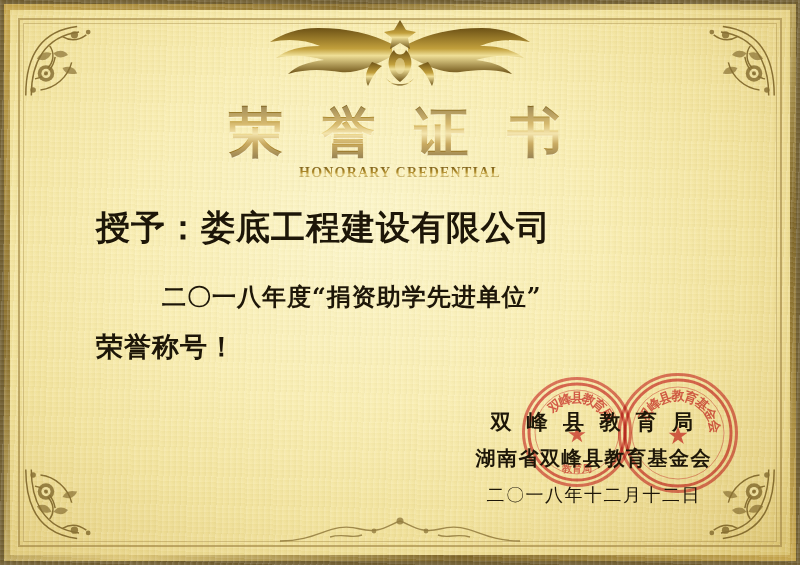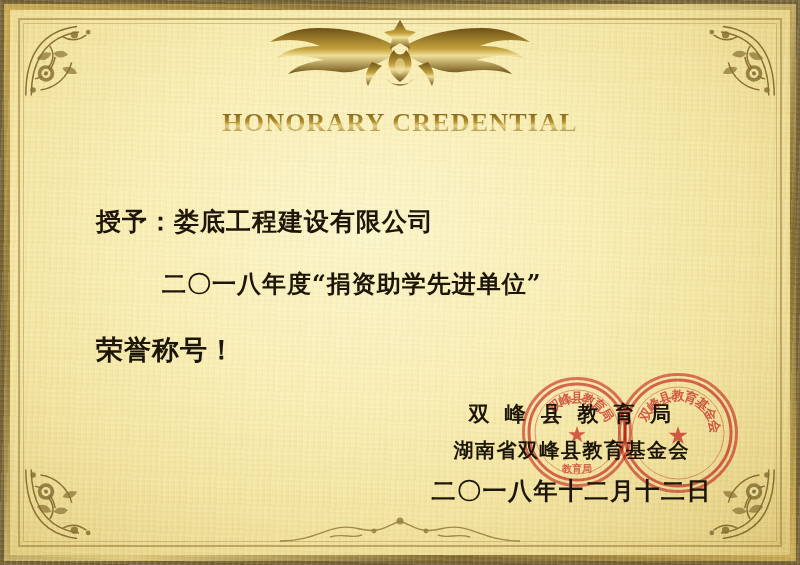--- a/index.html
+++ b/index.html
@@ -127,55 +127,55 @@
     background: linear-gradient(180deg, #7a5f1d 0%, #c9a33f 35%, #f0dc92 52%, #b88f2c 70%, #6d5216 100%);
     -webkit-background-clip: text;
     background-clip: text;
     color: transparent;
     text-shadow: 0 1px 0 rgba(255,255,255,0.25);
     line-height: 1.05;
   }
   .title-en {
     margin-top: 4px;
     font-family: "Liberation Serif", serif;
-    font-size: 26px;
+    font-size: 14px;
     font-weight: bold;
     letter-spacing: 1.2px;
     color: #5b4312;
     background: linear-gradient(180deg, #6b5116 0%, #b08c2b 45%, #e2cd80 60%, #7a5e1b 100%);
     -webkit-background-clip: text;
     background-clip: text;
     color: transparent;
   }
 
   
   .body-block {
     position: absolute;
     top: 205px;
     left: 96px;
     right: 70px;
     color: #20160a;
     font-family: "DejaVu Serif", "Liberation Serif", serif;
   }
   .line-award {
-    font-size: 25px;
+    font-size: 34px;
     letter-spacing: 1px;
     font-weight: bold;
     color: #1d1608;
   }
   .line-honor {
     margin-top: 30px;
     font-size: 24px;
     font-weight: bold;
     letter-spacing: 1px;
     padding-left: 66px;
     color: #1d1608;
   }
   .line-honor2 {
-    margin-top: 32px;
+    margin-top: 16px;
     font-size: 27px;
     font-weight: bold;
     letter-spacing: 1px;
     color: #1d1608;
   }
 
   
   .sign-block {
     position: absolute;
     right: 88px;
@@ -190,23 +190,23 @@
     font-weight: bold;
     margin-bottom: 9px;
   }
   .sign-line2 {
     font-size: 20px;
     letter-spacing: 1.5px;
     font-weight: bold;
     margin-bottom: 11px;
   }
   .sign-date {
-    font-size: 24px;
+    font-size: 18px;
     letter-spacing: 1.5px;
-    font-weight: bold;
+    font-weight: normal;
   }
 
   
   .seal {
     position: absolute;
     border-radius: 50%;
     border: 3px solid rgba(205, 35, 40, 0.72);
     color: rgba(205, 35, 40, 0.8);
     mix-blend-mode: multiply;
     opacity: 0.82;
@@ -368,20 +368,21 @@
         <path d="M134 34 C126 42 126 56 140 66 C154 56 154 42 146 34 C144 40 136 40 134 34 Z"></path>
         <ellipse cx="140" cy="50" rx="5" ry="8" fill="#f2e4a8" opacity="0.55"></ellipse>
         <path d="M126 62 C132 72 148 72 154 62 C148 70 132 70 126 62 Z"></path>
         <path d="M112 46 C106 54 104 62 108 70 C112 62 116 54 122 50 Z"></path>
         <path d="M168 46 C174 54 176 62 172 70 C168 62 164 54 158 50 Z"></path>
       </g>
     </svg>
   </div>
 
   <div class="title-wrap">
+    <div class="title-cn">荣 誉 证 书</div>
     <div class="title-en">HONORARY CREDENTIAL</div>
   </div>
 
   <div class="body-block">
     <div class="line-award">授予：娄底工程建设有限公司</div>
     <div class="line-honor">二〇一八年度“捐资助学先进单位”</div>
     <div class="line-honor2">荣誉称号！</div>
   </div>
 
   <div class="seal seal-a">

